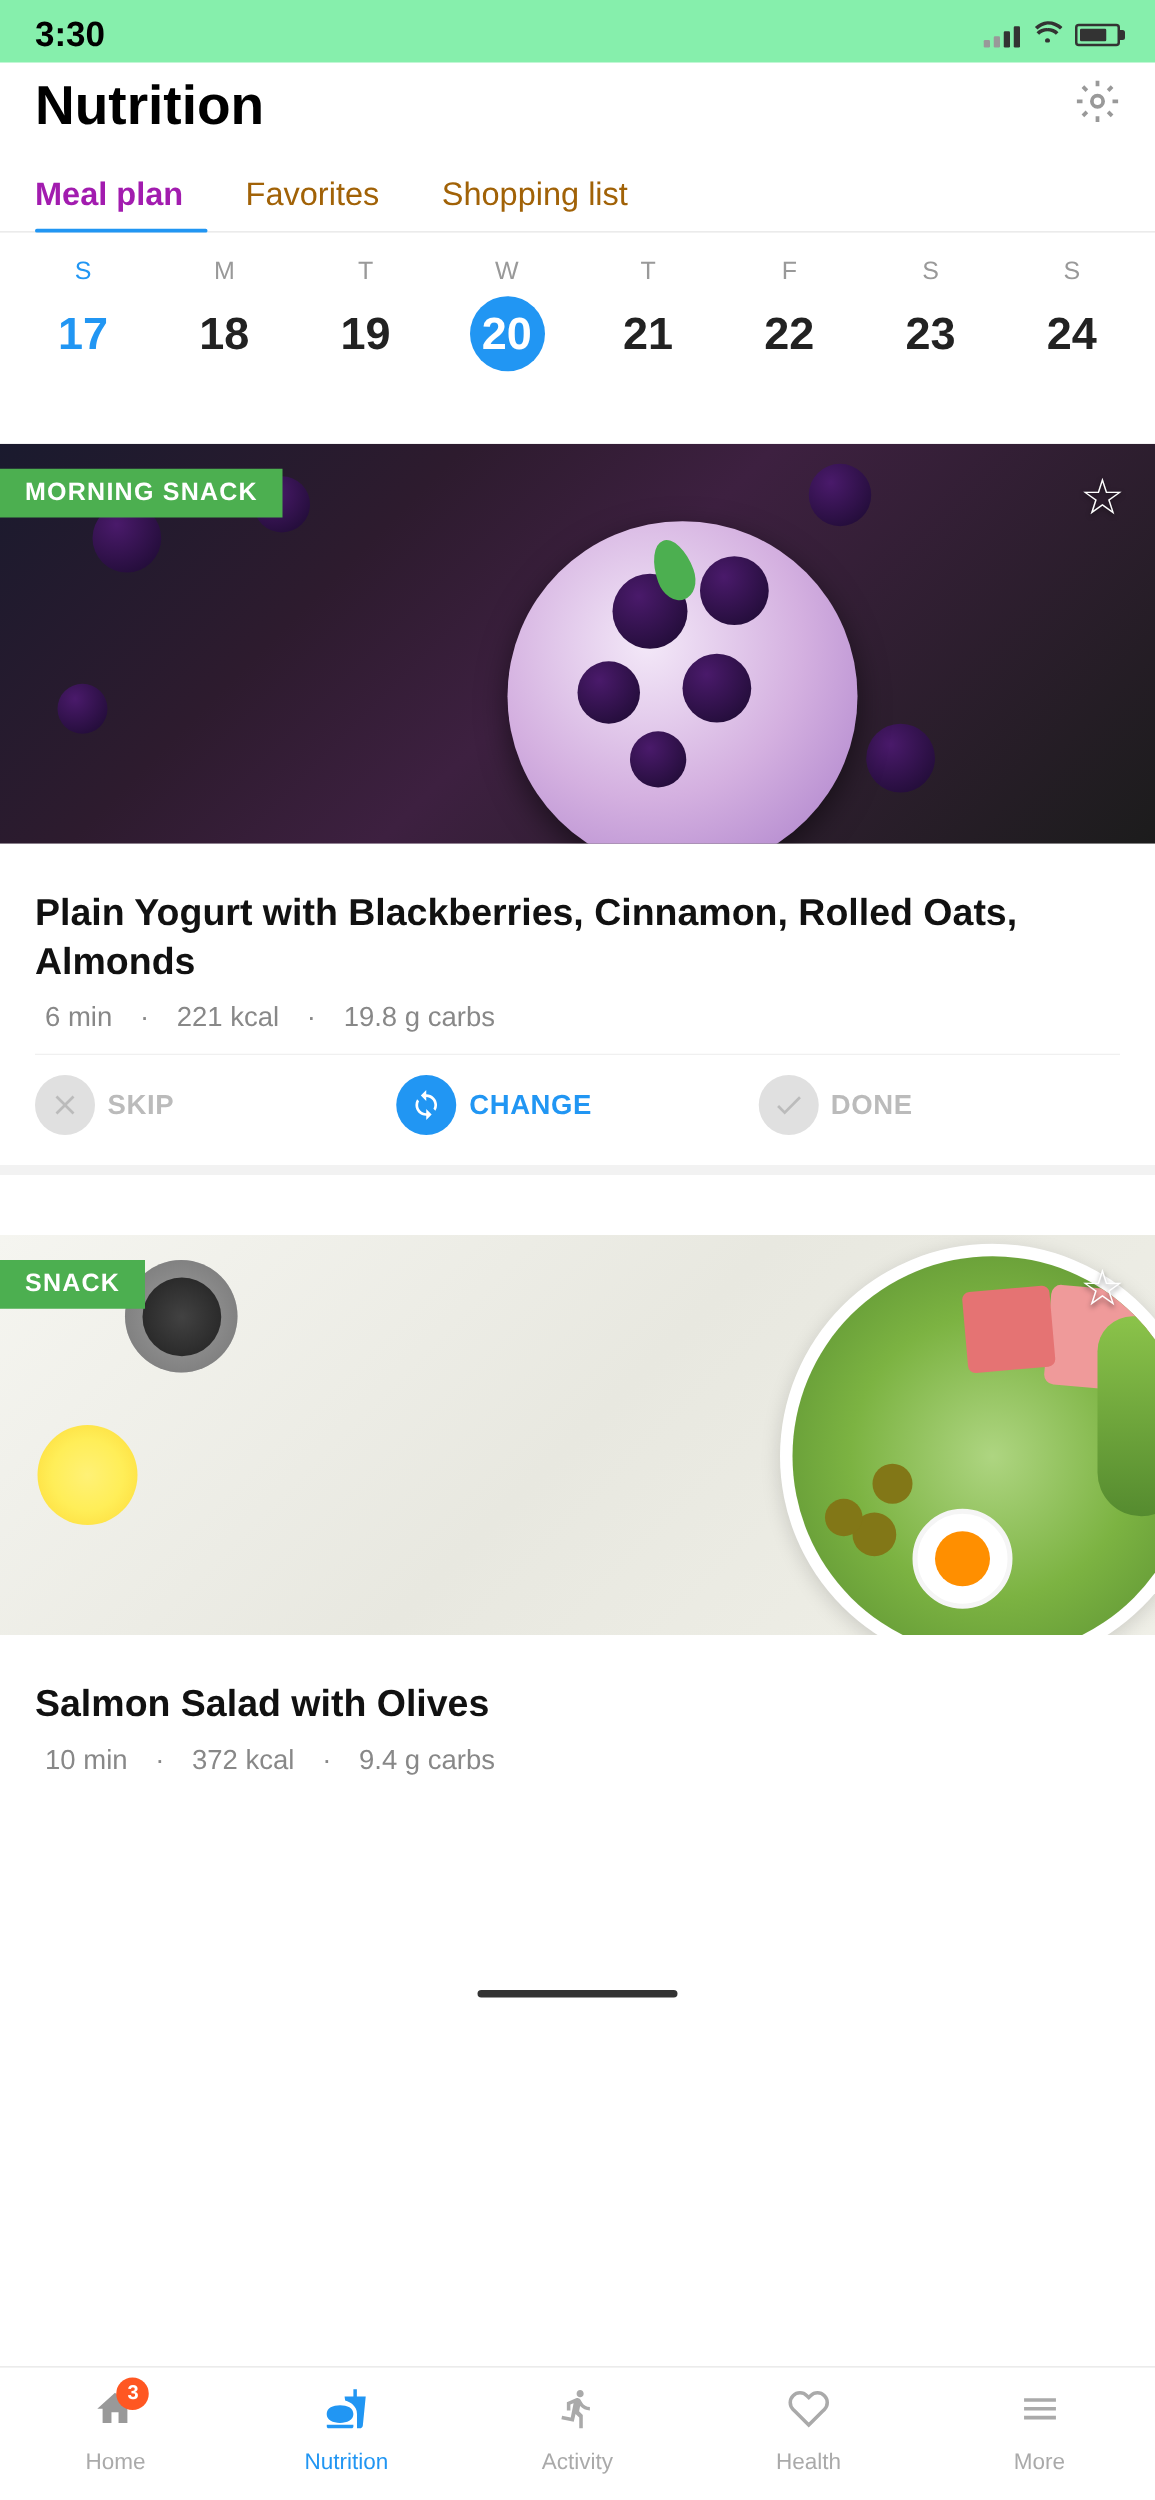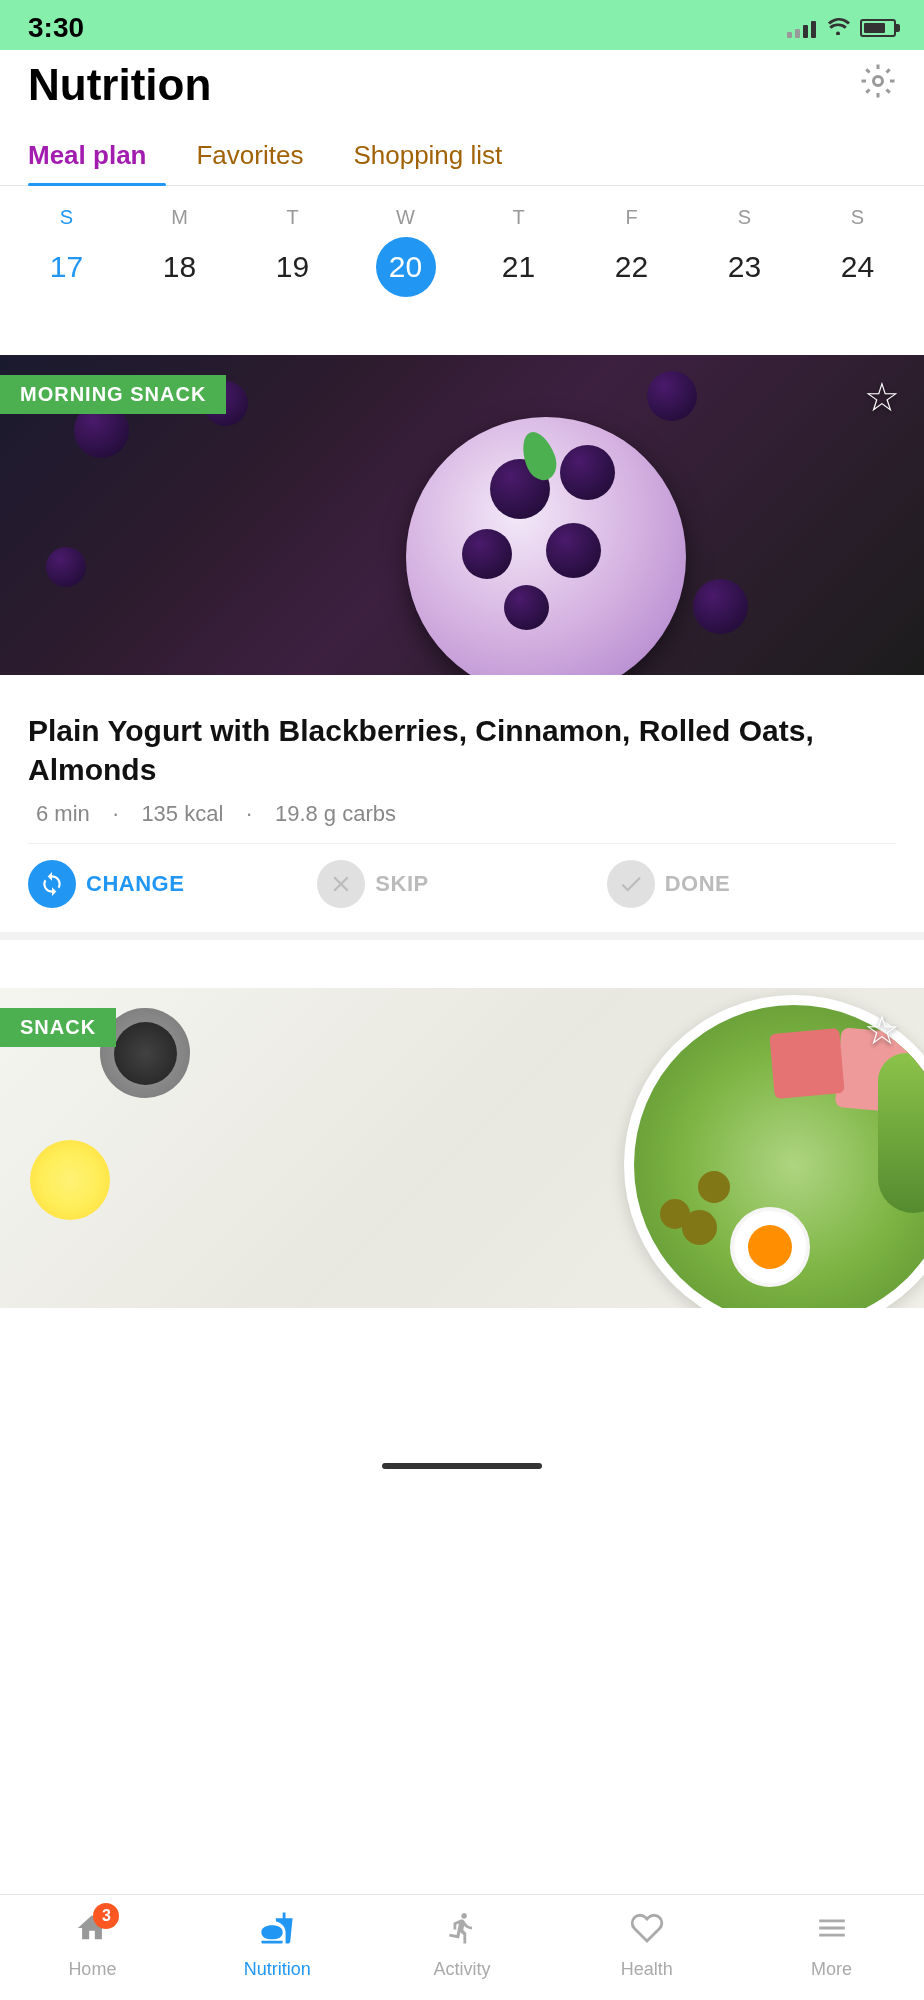--- a/index.html
+++ b/index.html
@@ -138,22 +138,22 @@
       gap: 8px;
       cursor: pointer;
       min-width: 80px;
     }
     .cal-day-letter {
       font-size: 20px;
       color: #999;
       font-weight: 500;
     }
     .cal-day-num {
-      font-size: 30px;
-      font-weight: 400;
+      font-size: 36px;
+      font-weight: 700;
       color: #222;
       width: 60px;
       height: 60px;
       display: flex;
       align-items: center;
       justify-content: center;
       border-radius: 50%;
     }
     .cal-day.today .cal-day-num {
       background: #2196f3;
@@ -494,48 +494,48 @@
     <div class="meal-favorite">
       <span class="star-outline">☆</span>
     </div>
   </div>
 
   <div class="meal-info">
     <div class="meal-name">Plain Yogurt with Blackberries, Cinnamon, Rolled Oats, Almonds</div>
     <div class="meal-meta">
       <span>6 min</span>
       <span>·</span>
-      <span>135 kcal</span>
+      <span>221 kcal</span>
       <span>·</span>
       <span>19.8 g carbs</span>
     </div>
   </div>
 
   <div class="divider"></div>
 
   <div class="meal-actions">
+    <div class="action-btn">
+      <div class="action-icon-circle gray">
+        <svg width="26" height="26" viewBox="0 0 24 24" fill="#bbb">
+            <path d="M19 6.41L17.59 5 12 10.59 6.41 5 5 6.41 10.59 12 5 17.59 6.41 19 12 13.41 17.59 19 19 17.59 13.41 12z"></path>
+          </svg>
+      </div>
+      <span class="action-label gray">SKIP</span>
+    </div>
     <div class="action-btn">
       <div class="action-icon-circle blue">
         <svg width="26" height="26" viewBox="0 0 24 24" fill="white">
             <path d="M12 4V1L8 5l4 4V6c3.31 0 6 2.69 6 6 0 1.01-.25 1.97-.7 2.8l1.46 1.46A7.93 7.93 0 0 0 20 12c0-4.42-3.58-8-8-8zm0 14c-3.31 0-6-2.69-6-6 0-1.01.25-1.97.7-2.8L5.24 7.74A7.93 7.93 0 0 0 4 12c0 4.42 3.58 8 8 8v3l4-4-4-4v3z"></path>
           </svg>
       </div>
       <span class="action-label blue">CHANGE</span>
     </div>
     <div class="action-btn">
       <div class="action-icon-circle gray">
         <svg width="26" height="26" viewBox="0 0 24 24" fill="#bbb">
-            <path d="M19 6.41L17.59 5 12 10.59 6.41 5 5 6.41 10.59 12 5 17.59 6.41 19 12 13.41 17.59 19 19 17.59 13.41 12z"></path>
-          </svg>
-      </div>
-      <span class="action-label gray">SKIP</span>
-    </div>
-    <div class="action-btn">
-      <div class="action-icon-circle gray">
-        <svg width="26" height="26" viewBox="0 0 24 24" fill="#bbb">
             <path d="M9 16.17L4.83 12l-1.42 1.41L9 19 21 7l-1.41-1.41z"></path>
           </svg>
       </div>
       <span class="action-label gray">DONE</span>
     </div>
   </div>
 </div>
 
 <div class="meal-section">
   <div class="meal-image-container">
@@ -568,20 +568,30 @@
       </div>
     </div>
     <div class="meal-badge">
       <span>SNACK</span>
     </div>
     <div class="meal-favorite">
       <span class="star-outline">☆</span>
     </div>
   </div>
 
+  <div class="meal-info">
+    <div class="meal-name">Salmon Salad with Olives</div>
+    <div class="meal-meta">
+      <span>10 min</span>
+      <span>·</span>
+      <span>372 kcal</span>
+      <span>·</span>
+      <span>9.4 g carbs</span>
+    </div>
+  </div>
 </div>
 
 <div style="height: 140px;"></div>
 
 <div class="bottom-nav">
   <div class="nav-item">
     <div class="nav-icon">
       <svg width="34" height="34" viewBox="0 0 24 24" fill="#999">
           <path d="M10 20v-6h4v6h5v-8h3L12 3 2 12h3v8z"></path>
         </svg>

